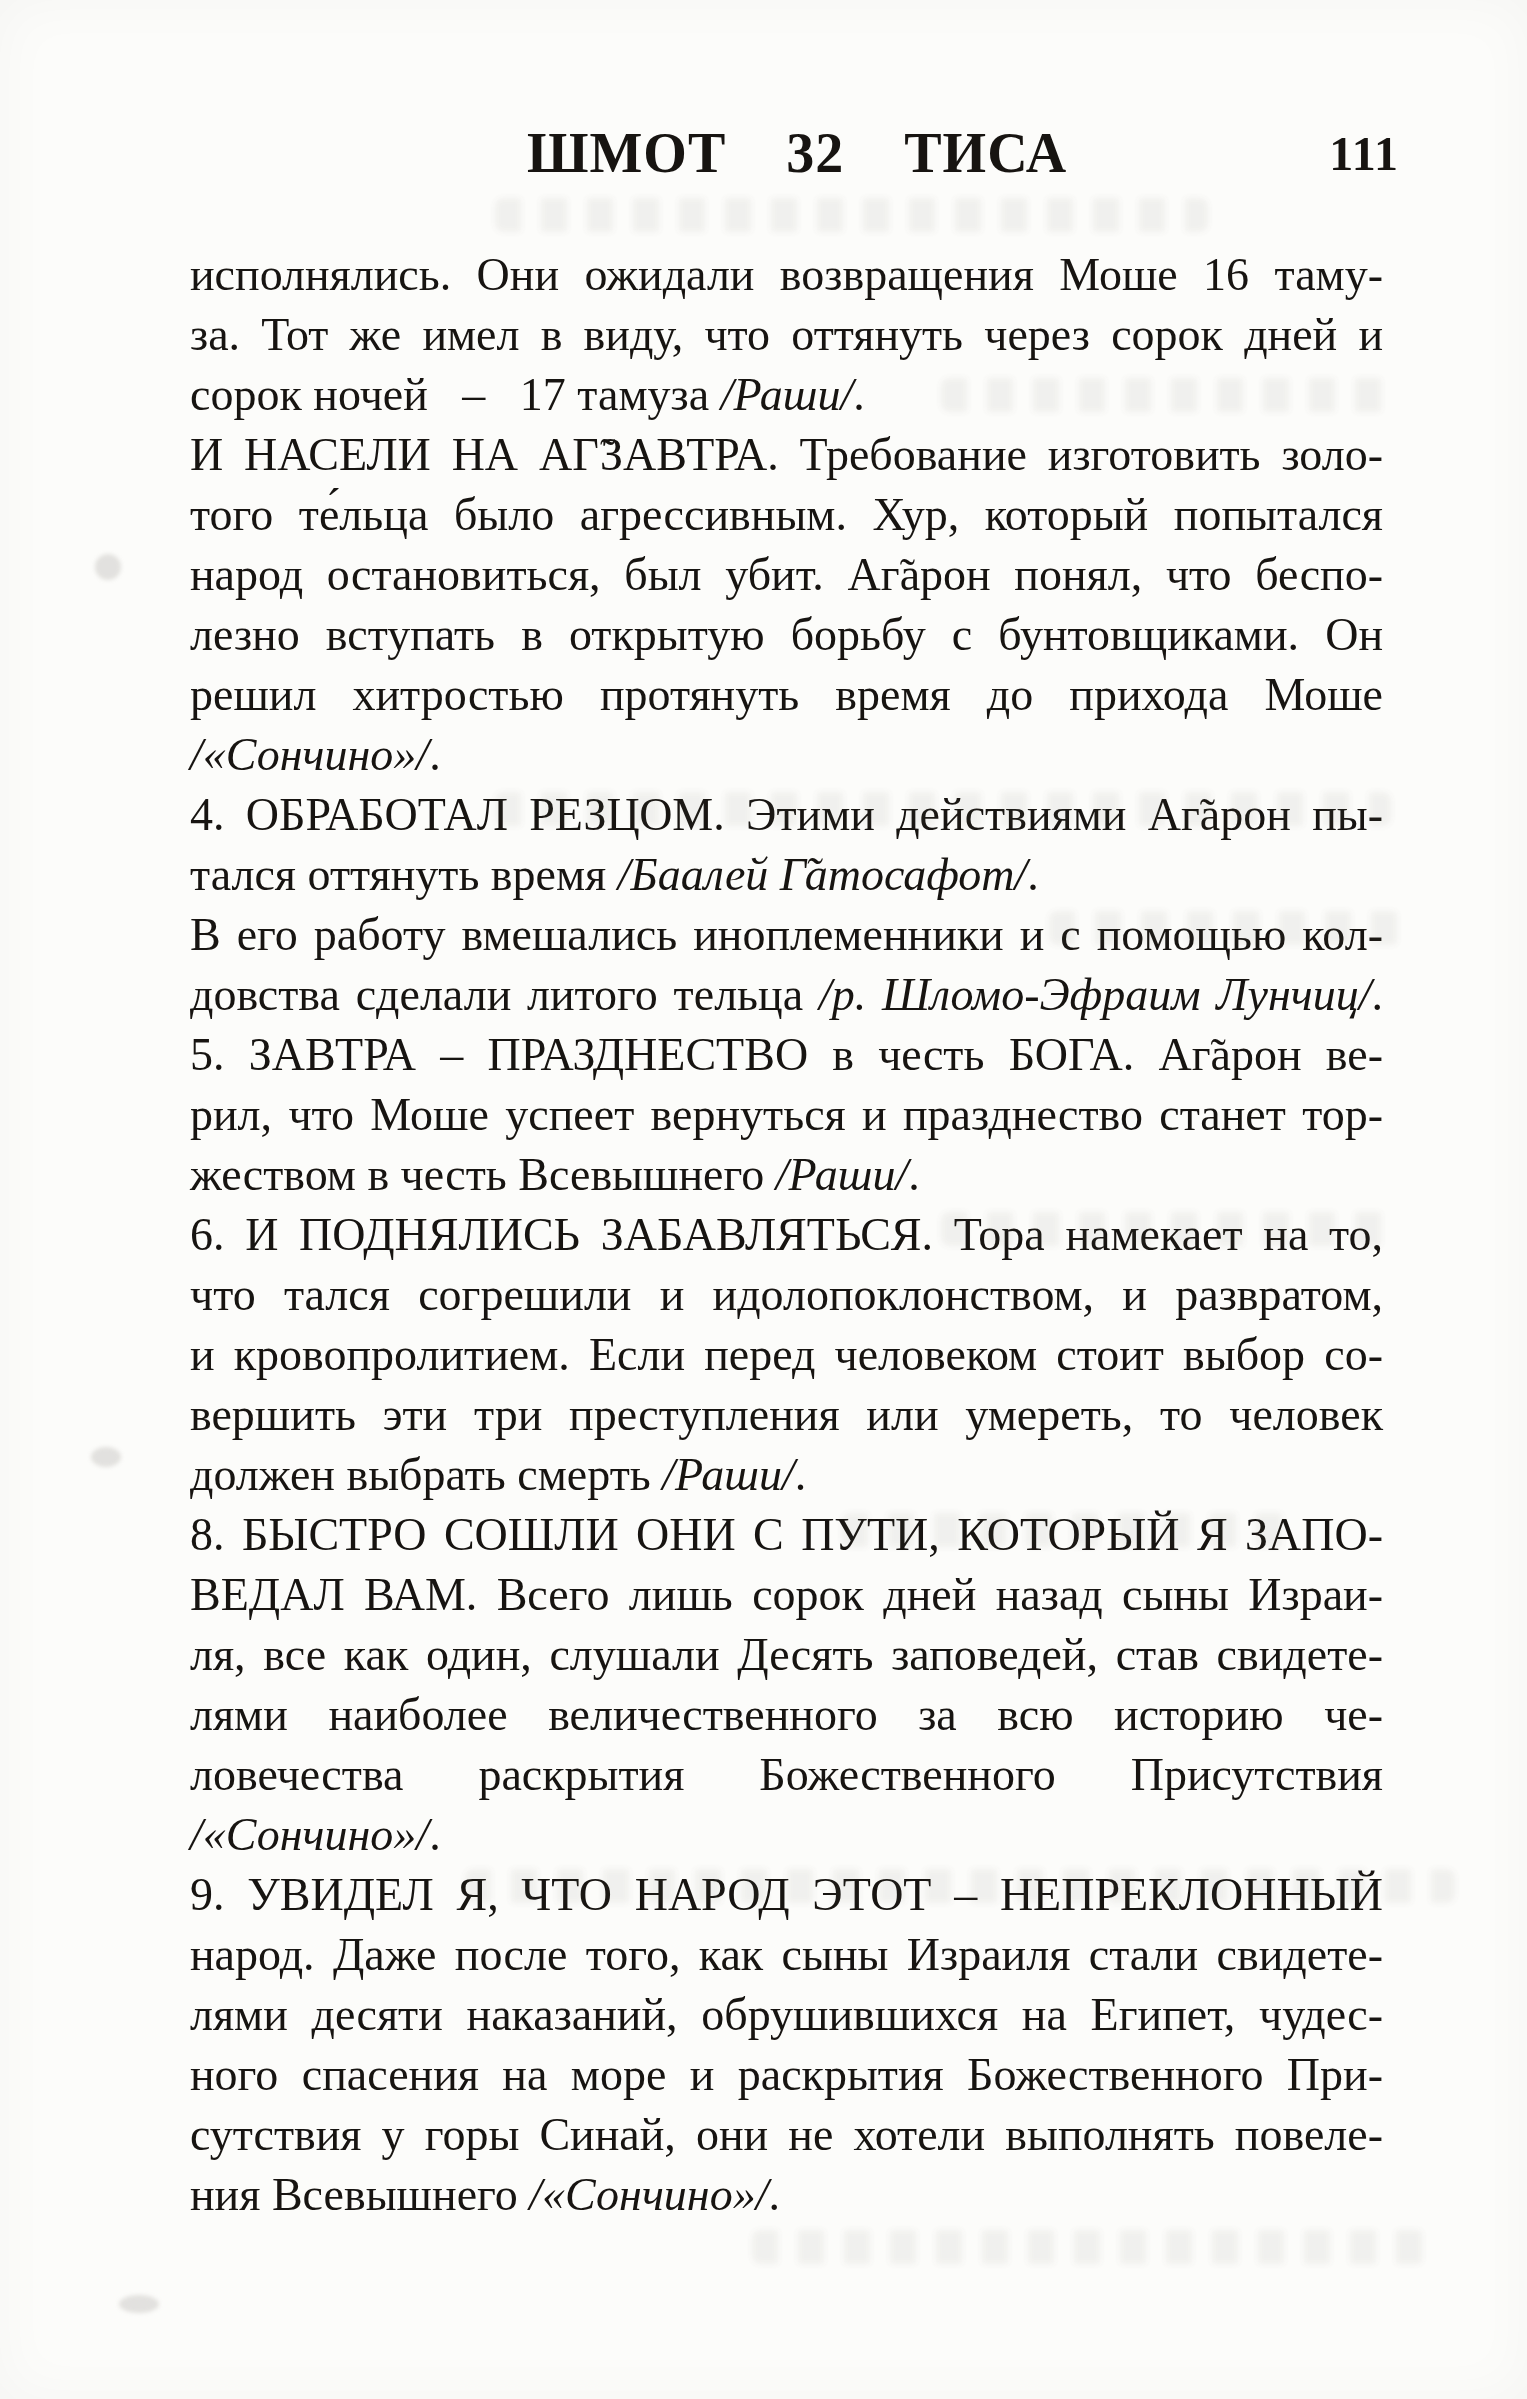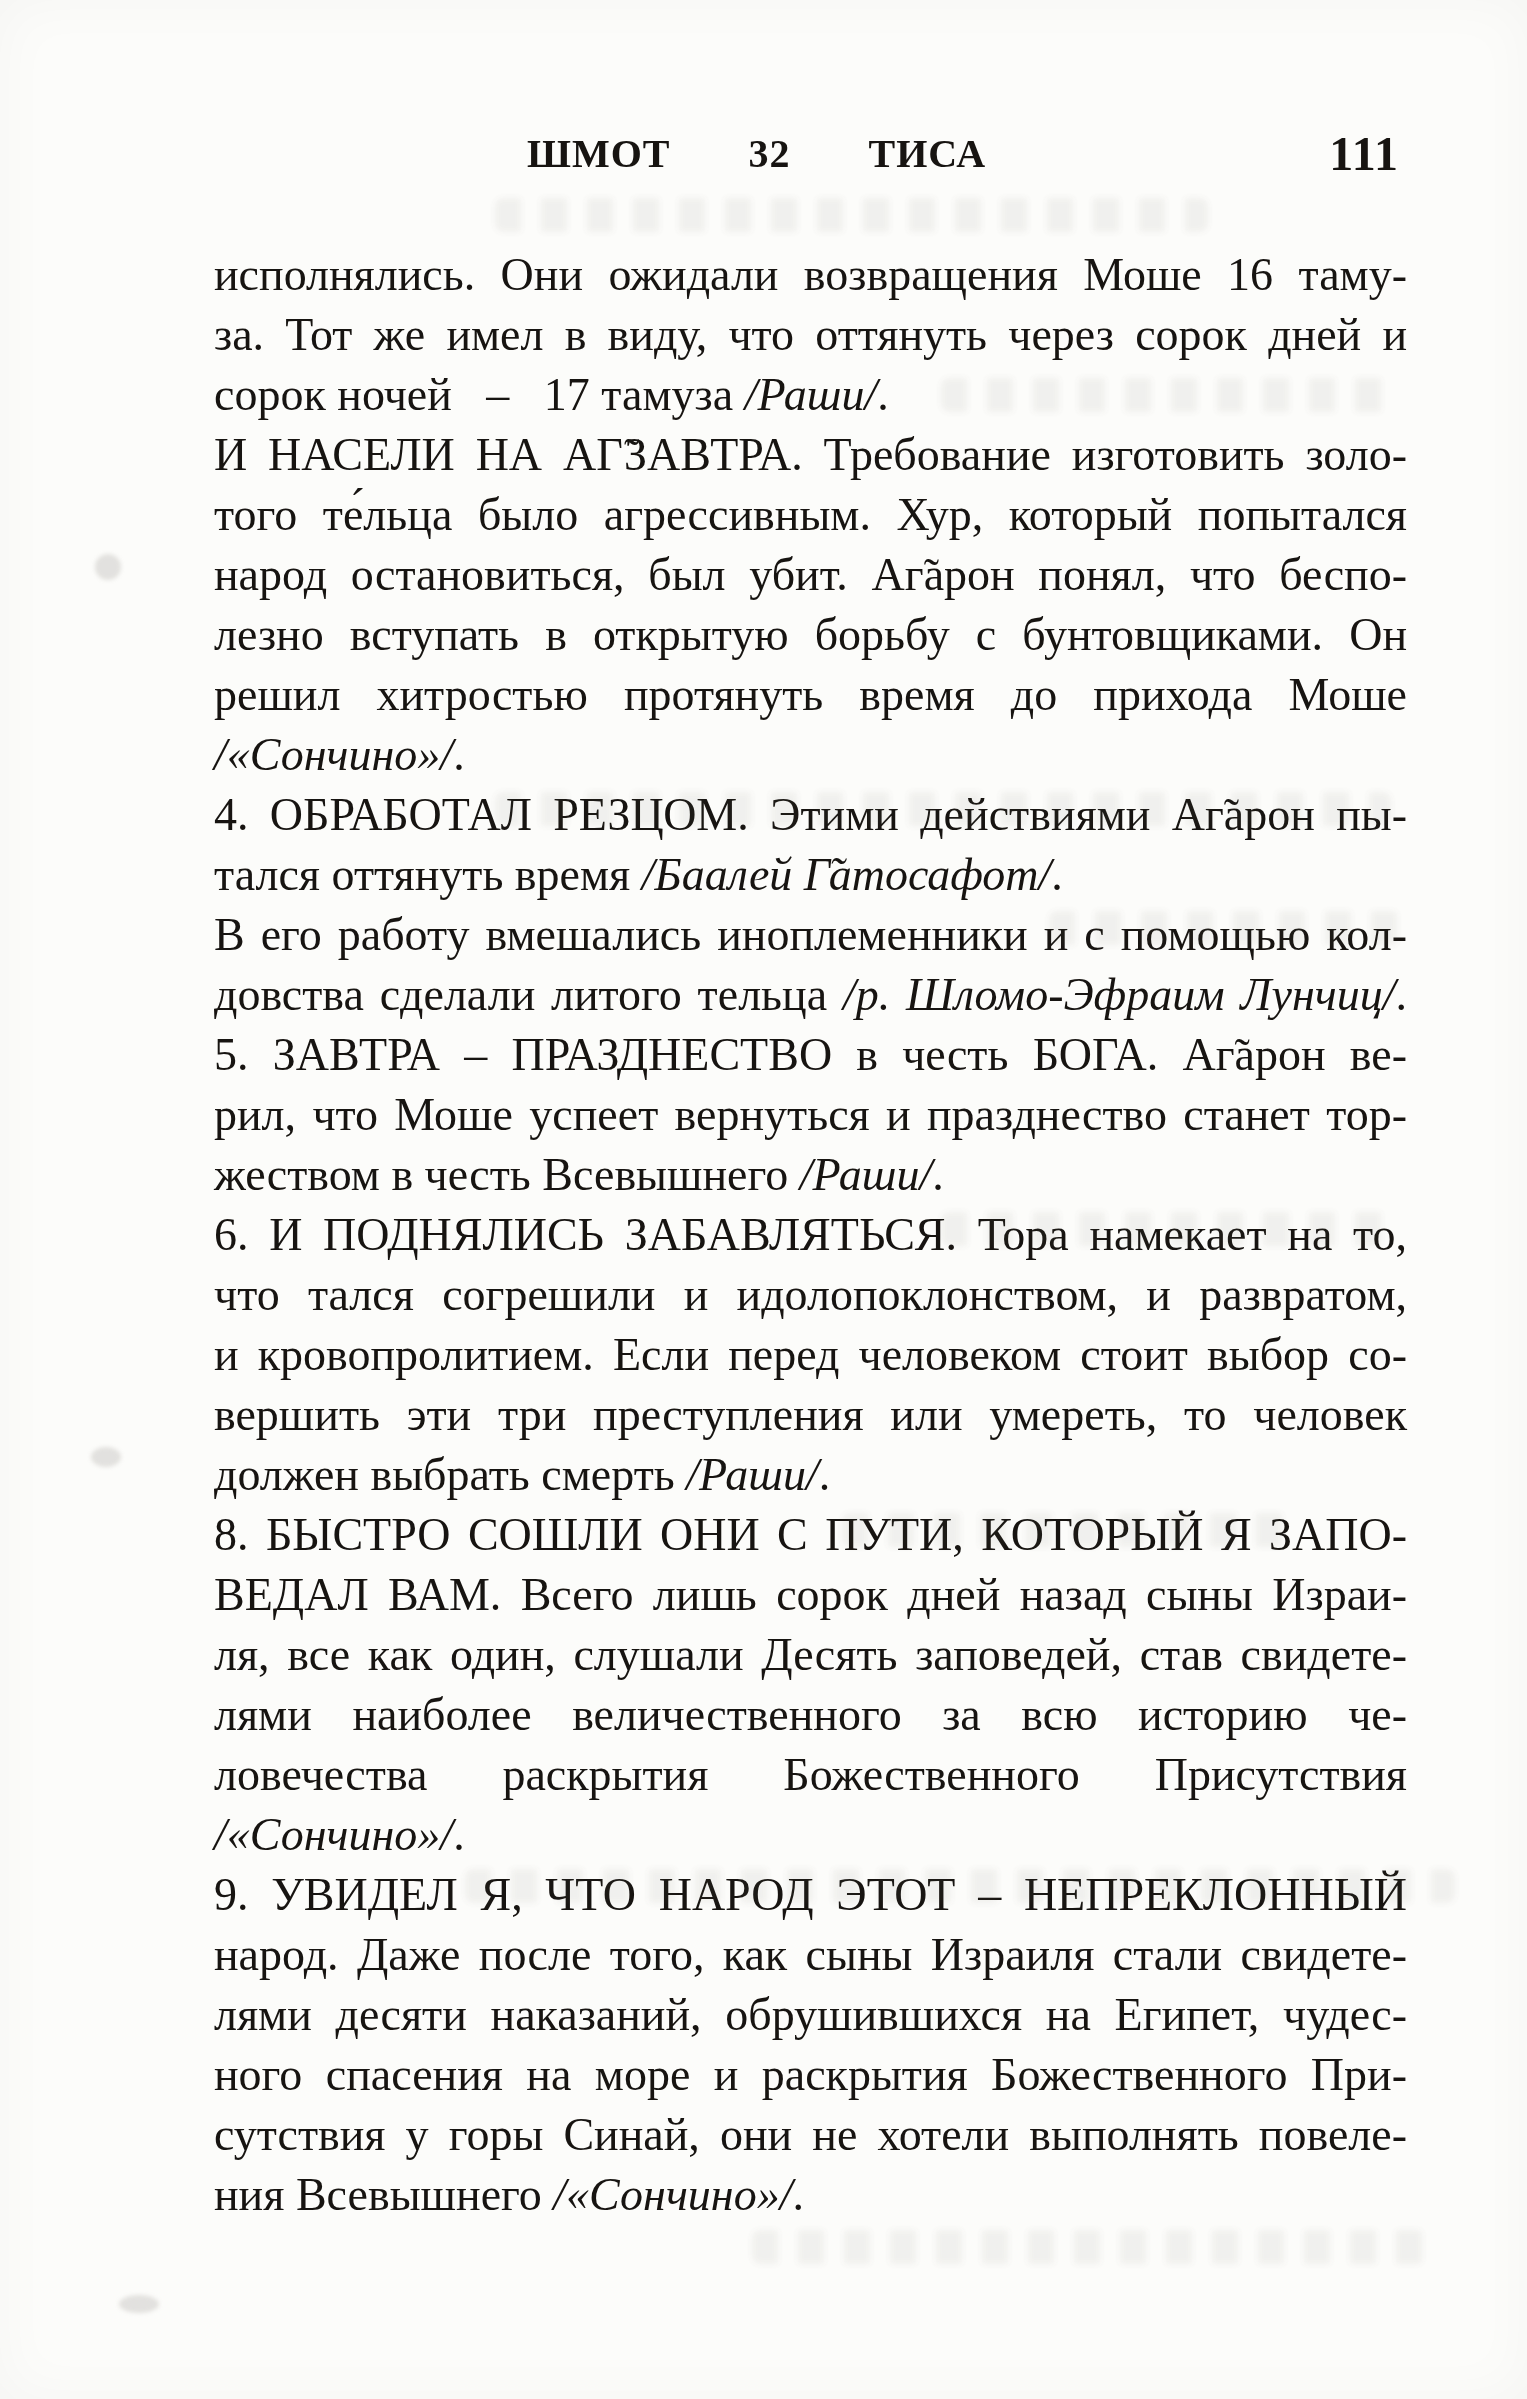--- a/index.html
+++ b/index.html
@@ -16,42 +16,42 @@
     color: #171411;
     overflow: hidden;
     box-shadow: inset 0 0 59px rgba(0,0,0,0.03);
   }
   
   .header-title {
     position: absolute;
     top: 127px;
     left: 527px;
     display: flex;
-    gap: 78px;
-    font-size: 40px;
+    gap: 60px;
+    font-size: 56px;
     line-height: 53px;
     font-weight: bold;
     letter-spacing: 1px;
     white-space: nowrap;
   }
   .page-num {
     position: absolute;
     top: 127px;
     right: 129px;
     font-size: 48px;
     line-height: 53px;
     font-weight: bold;
     letter-spacing: 1px;
     text-align: center;
   }
   
   .body-text {
     position: absolute;
     top: 245px;
-    left: 214px;
+    left: 190px;
     width: 1193px;
     font-size: 46px;
     line-height: 60px;
   }
   .line {
     text-align: justify;
     text-align-last: justify;
     height: 60px;
     overflow: visible;
   }

